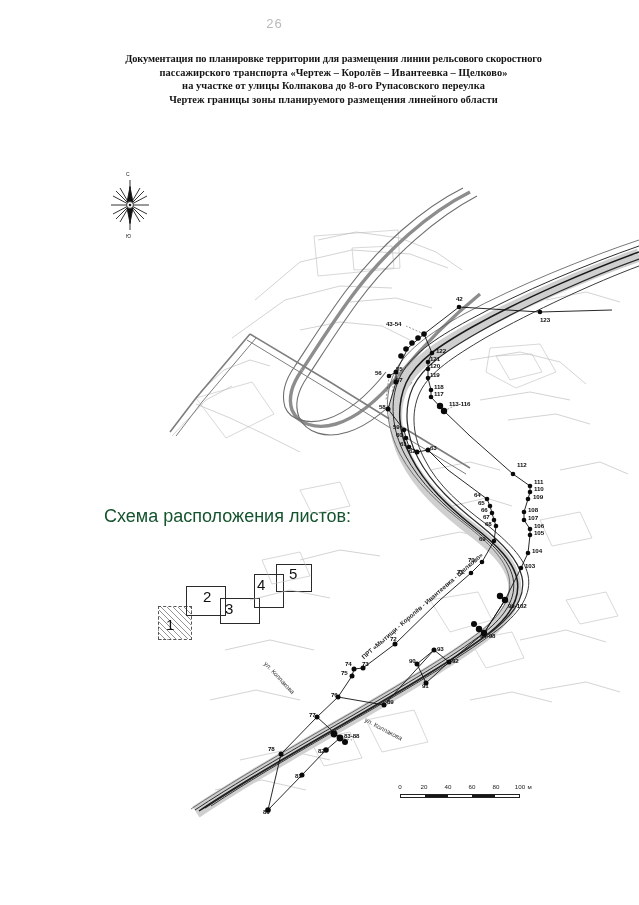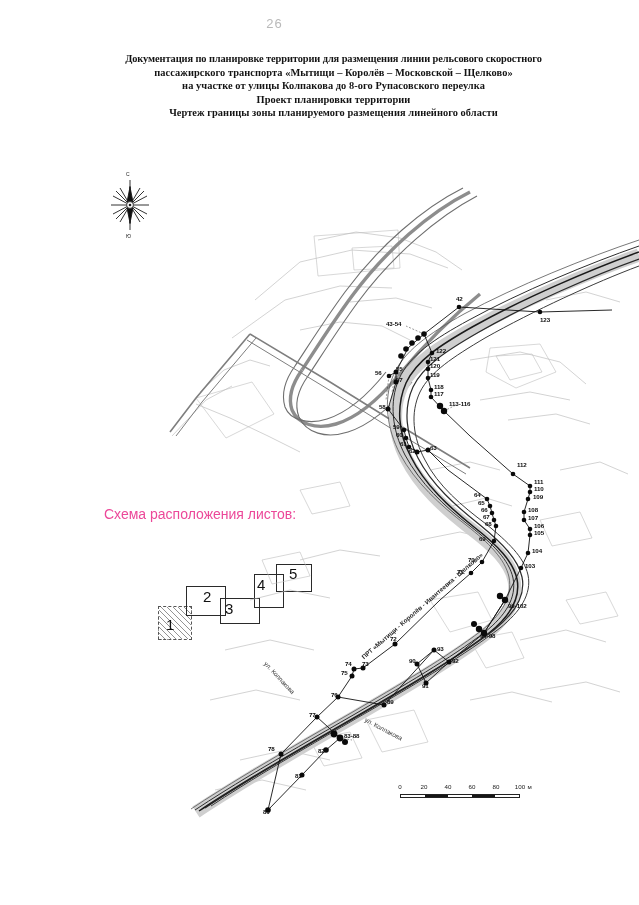--- a/index.html
+++ b/index.html
@@ -46,22 +46,22 @@
   }
   .title-block .tline { display: block; white-space: nowrap; padding-left: 28px; }
   .title-block .tline.w1 { letter-spacing: -0.1px; }
 
   
   .sheet-key-label {
     position: absolute;
     left: 104px;
     top: 506px;
     font-family: "Liberation Sans", sans-serif;
-    font-size: 14px;
-    color: #ec4899;
+    font-size: 18px;
+    color: #14532d;
     white-space: nowrap;
   }
   .sheet-key {
     position: absolute;
     left: 150px;
     top: 560px;
     width: 160px;
     height: 90px;
   }
   .sheet-box {
@@ -180,23 +180,22 @@
     color: #222;
   }
 </style>
 </head>
 <body>
 
 <div class="page-number">26</div>
 
 <div class="title-block">
   <span class="tline w1">Документация по планировке территории для размещения линии рельсового скоростного</span>
-  <span class="tline">пассажирского транспорта «Мытищи – Королёв – Московской – Щелково»</span>
+  <span class="tline">пассажирского транспорта «Чертеж – Королёв – Ивантеевка – Щелково»</span>
   <span class="tline">на участке от улицы Колпакова до 8-ого Рупасовского переулка</span>
-  <span class="tline">Проект планировки территории</span>
   <span class="tline">Чертеж границы зоны планируемого размещения линейного области</span>
 </div>
 
 <div class="compass">
   <span class="compass-n">С</span>
   <span class="compass-s">Ю</span>
   <svg width="60" height="66" viewBox="0 0 60 66">
     <g stroke="#1c1c1c" stroke-width="0.9" fill="#1c1c1c">
       <line x1="30" y1="8" x2="30" y2="24"></line>
       <line x1="30" y1="42" x2="30" y2="58"></line>

